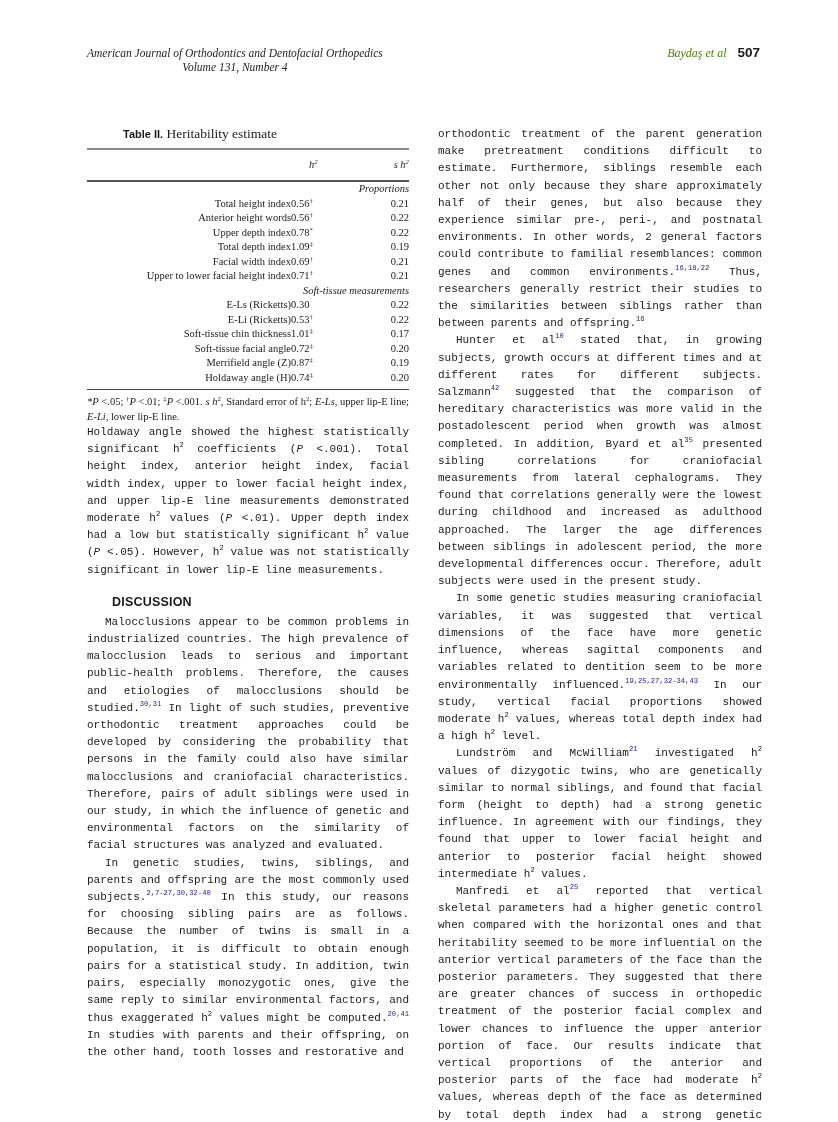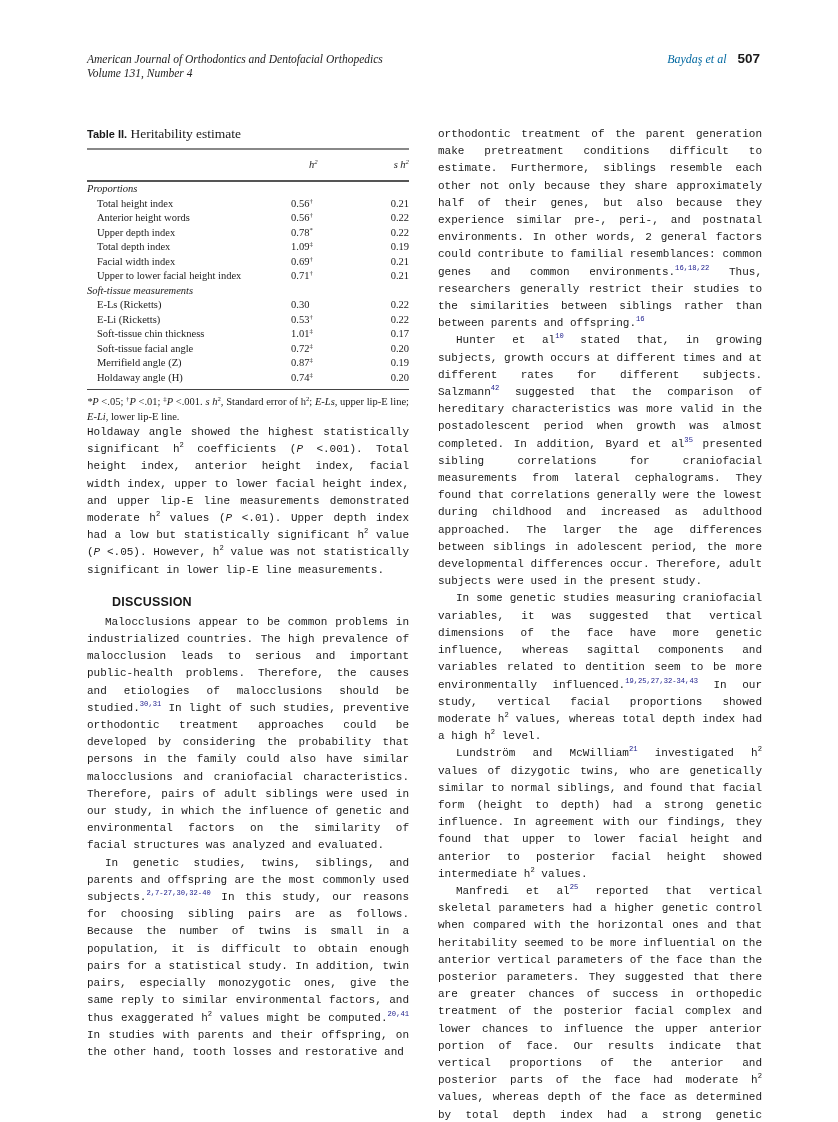--- a/index.html
+++ b/index.html
@@ -1,37 +1,37 @@
 <!DOCTYPE html>
 <html><head>
 <meta charset="utf-8">
 <style>
   html, body { margin: 0; padding: 0; background: #ffffff; }
   body {
     width: 838px; height: 1122px; position: relative; overflow: hidden;
     font-family: "Liberation Serif", "DejaVu Serif", serif; color: #1a1a1a;
   }
-  .running-head { position: absolute; top: 52px; left: 87px; right: 78px; height: 34px; }
+  .running-head { position: absolute; top: 46px; left: 87px; right: 78px; height: 34px; text-align: center; }
   .rh-left { position: absolute; left: 0; top: 0; font-style: italic; font-size: 11.5px; line-height: 14px; color: #222; }
   .rh-right { position: absolute; right: 0; top: 0; font-size: 12px; line-height: 14px; }
-  .rh-authors { font-style: italic; color: #0369a1; margin-right: 8px; font-size: 12px; }
+  .rh-authors { font-style: italic; color: #4d7c0f; margin-right: 8px; font-size: 12px; }
   .rh-page { font-family: "Liberation Sans", "DejaVu Sans", sans-serif; font-weight: bold; font-size: 13.5px; }
 
   .col { position: absolute; top: 126px; width: 322px; }
   .col-left { left: 87px; }
   .col-right { left: 438px; width: 324px; }
 
   .table-caption { font-size: 13.5px; line-height: 16px; margin-bottom: 6px; }
-  .table-label { font-family: "Liberation Sans", "DejaVu Sans", sans-serif; font-size: 11px; font-weight: bold; }
+  .table-label { font-family: "Liberation Sans", "DejaVu Sans", sans-serif; font-size: 11px; font-weight: bold; margin-left: 36px; }
   table.ht { width: 100%; border-collapse: collapse; font-size: 10.5px; line-height: 14.5px; }
   table.ht thead th {
     border-top: 2px solid #888; border-bottom: 2px solid #555;
     font-style: italic; font-weight: normal; height: 30px; padding: 0;
   }
-  table.ht td { padding: 0; }
+  table.ht td { padding: 0; text-align: right; }
   .c-h2 { width: 60px; text-align: left; }
   .c-sh2 { width: 40px; text-align: right; }
   th.c-h2 { text-align: left; padding-left: 18px !important; }
   th.c-sh2 { text-align: right; }
   .group-row td { font-style: italic; padding-top: 6px; }
   .data-row td.lbl { padding-left: 10px; font-family: Liberation Serif, serif; }
   .data-row td.val { text-align: left; }
   .data-row td.se { text-align: right; }
   tbody tr:last-child td { padding-bottom: 4px; }
   .table-bottom { border-top: 1.5px solid #444; }

